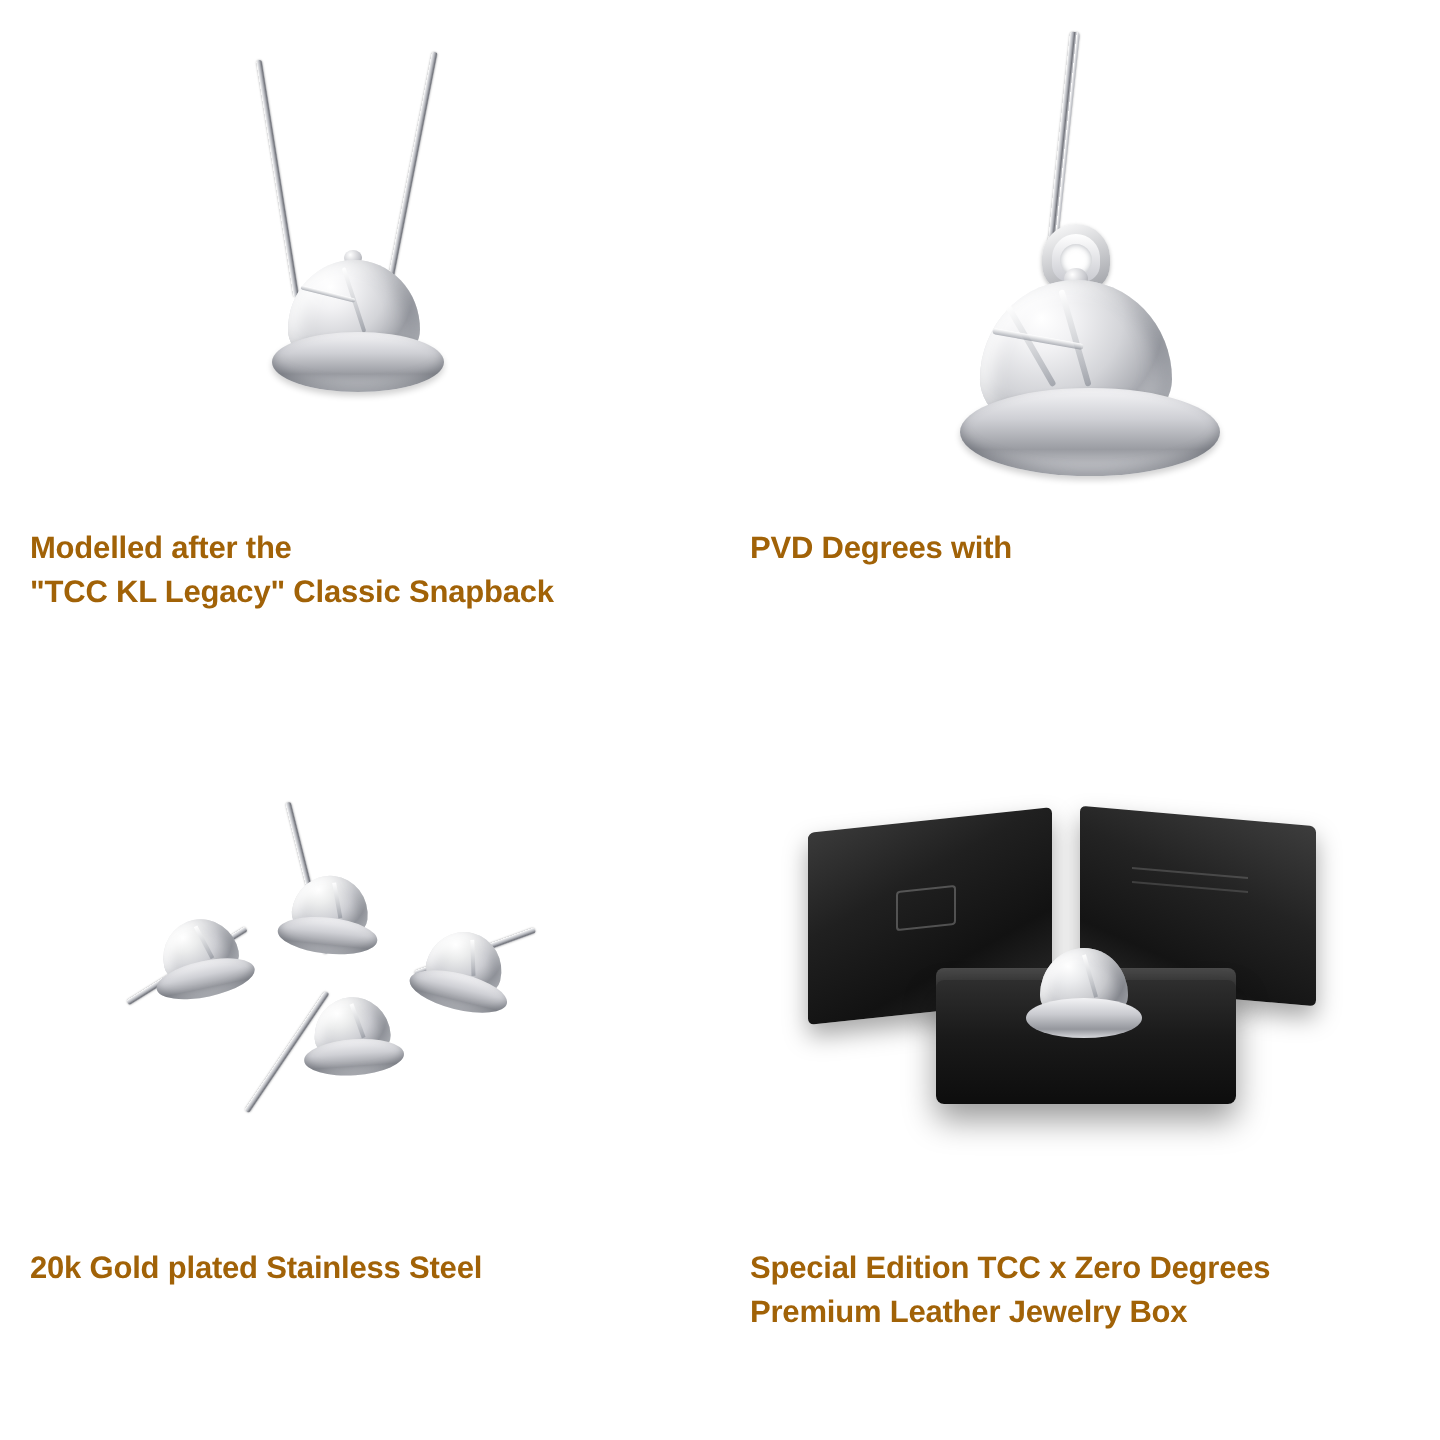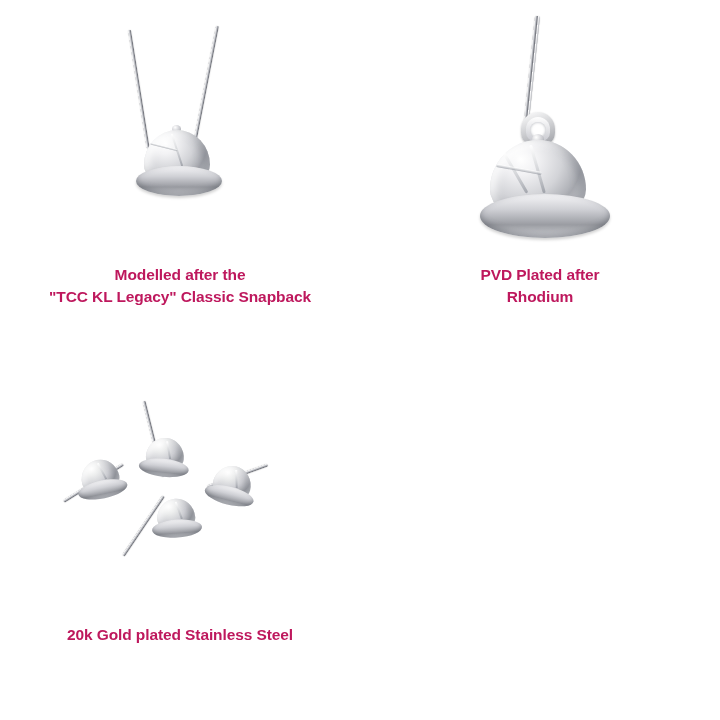--- a/index.html
+++ b/index.html
@@ -30,24 +30,24 @@
   .art {
     width: 300px;
     height: 240px;
     position: relative;
     display: flex;
     align-items: center;
     justify-content: center;
   }
   .caption {
     margin-top: 6px;
-    text-align: center;
+    text-align: left;
     font-size: 15.5px;
     font-weight: bold;
-    color: #be185d;
+    color: #a16207;
     line-height: 1.42;
     letter-spacing: -0.1px;
     width: 330px;
   }
   .caption .line { display: block; }
 
   
   .cap-body {
     position: absolute;
     border-radius: 50% 50% 46% 46% / 62% 62% 38% 38%;
@@ -219,22 +219,21 @@
       <div class="c2-bail"></div>
       <div class="c2-bail-hole"></div>
       <div class="c2-button"></div>
       <div class="cap-body c2-cap-body"></div>
       <div class="cap-seam c2-cap-seam1"></div>
       <div class="cap-seam c2-cap-seam2"></div>
       <div class="cap-seam c2-cap-seam3"></div>
       <div class="cap-brim c2-cap-brim"></div>
     </div>
     <div class="caption">
-      <span class="line">PVD Plated after</span>
-      <span class="line">Rhodium</span>
+      <span class="line">PVD Degrees with</span>
     </div>
   </div>
 
   <div class="cell">
     <div class="art">
       <div class="chain" style="width:3px;height:70px;left:62px;top:70px;transform:rotate(58deg);"></div>
       <div class="chain" style="width:3px;height:78px;left:122px;top:22px;transform:rotate(-14deg);"></div>
       <div class="chain" style="width:3px;height:64px;left:206px;top:66px;transform:rotate(70deg);"></div>
       <div class="chain" style="width:3px;height:72px;left:112px;top:112px;transform:rotate(34deg);"></div>
 
@@ -260,14 +259,31 @@
         <div class="b"></div>
         <div class="s"></div>
         <div class="r"></div>
       </div>
     </div>
     <div class="caption">
       <span class="line">20k Gold plated Stainless Steel</span>
     </div>
   </div>
 
+  <div class="cell">
+    <div class="art">
+      <div class="box-lid"></div>
+      <div class="box-emboss"></div>
+      <div class="box-lid2"></div>
+      <div class="box-emboss2"></div>
+      <div class="box-base-top"></div>
+      <div class="box-base"></div>
+      <div class="box-cap-body"></div>
+      <div class="box-cap-seam"></div>
+      <div class="box-cap-brim"></div>
+    </div>
+    <div class="caption">
+      <span class="line">Special Edition TCC x Zero Degrees</span>
+      <span class="line">Premium Leather Jewelry Box</span>
+    </div>
+  </div>
 
 </div>
 
 </body></html>

